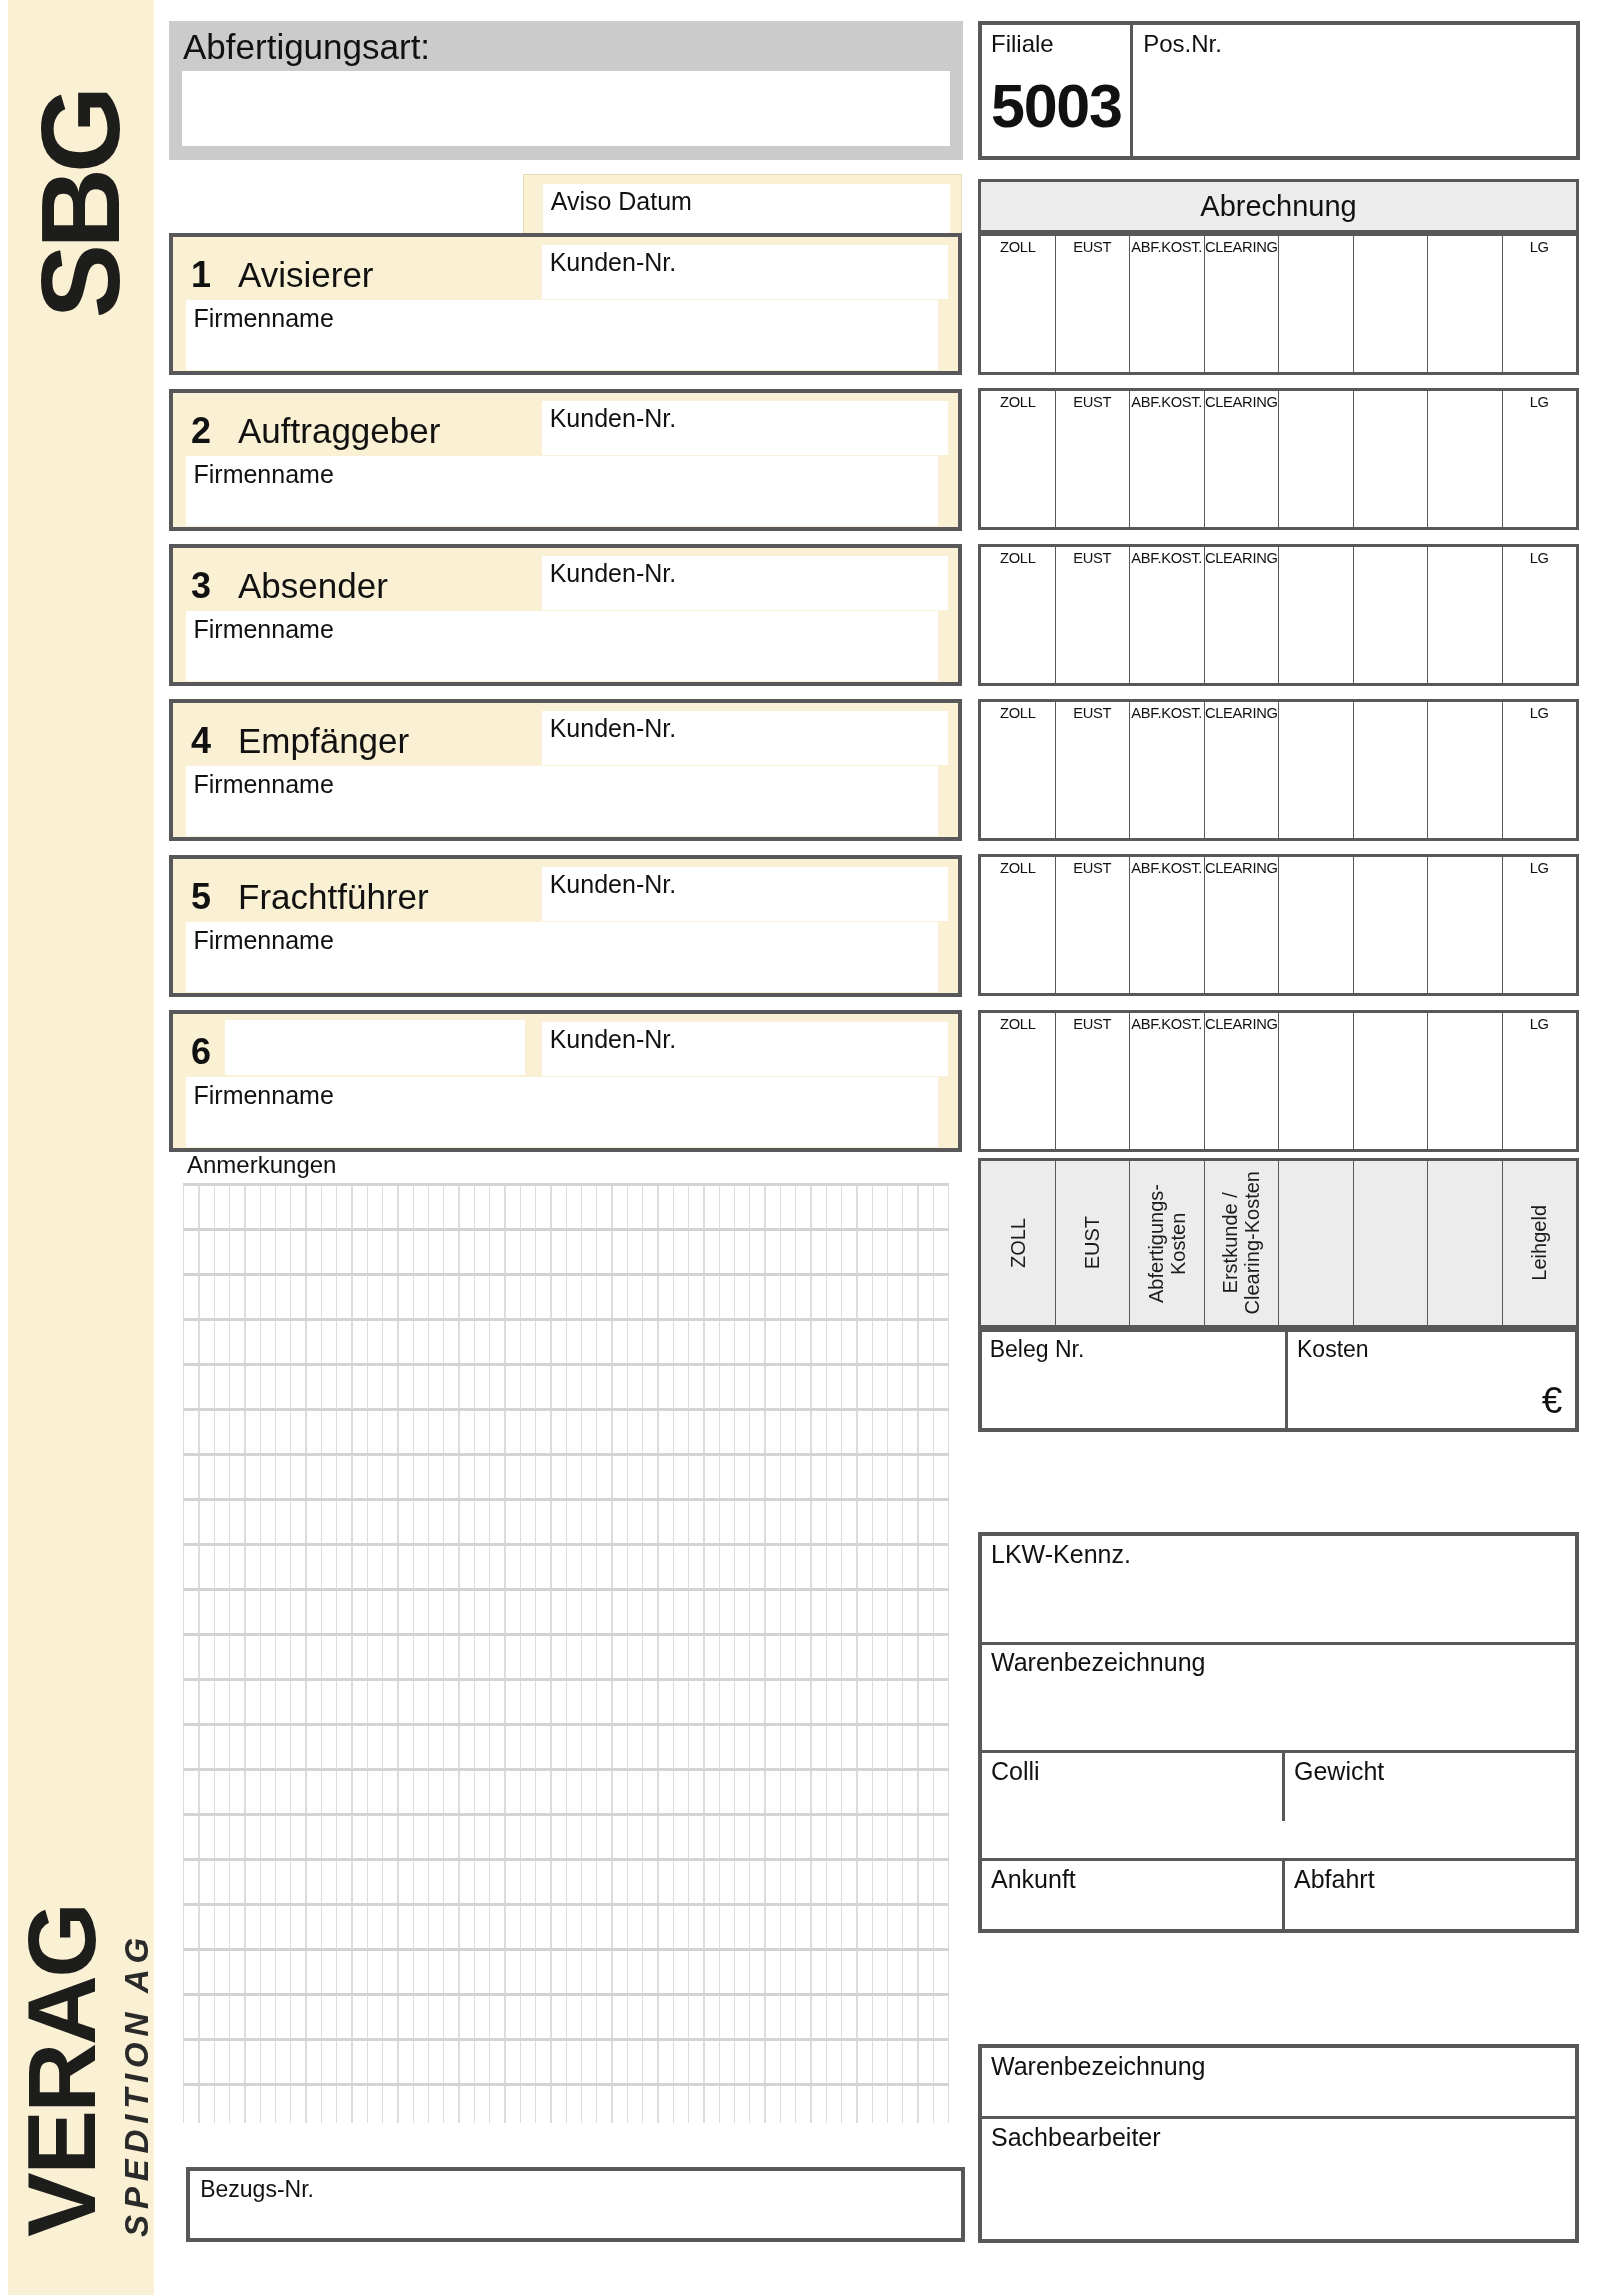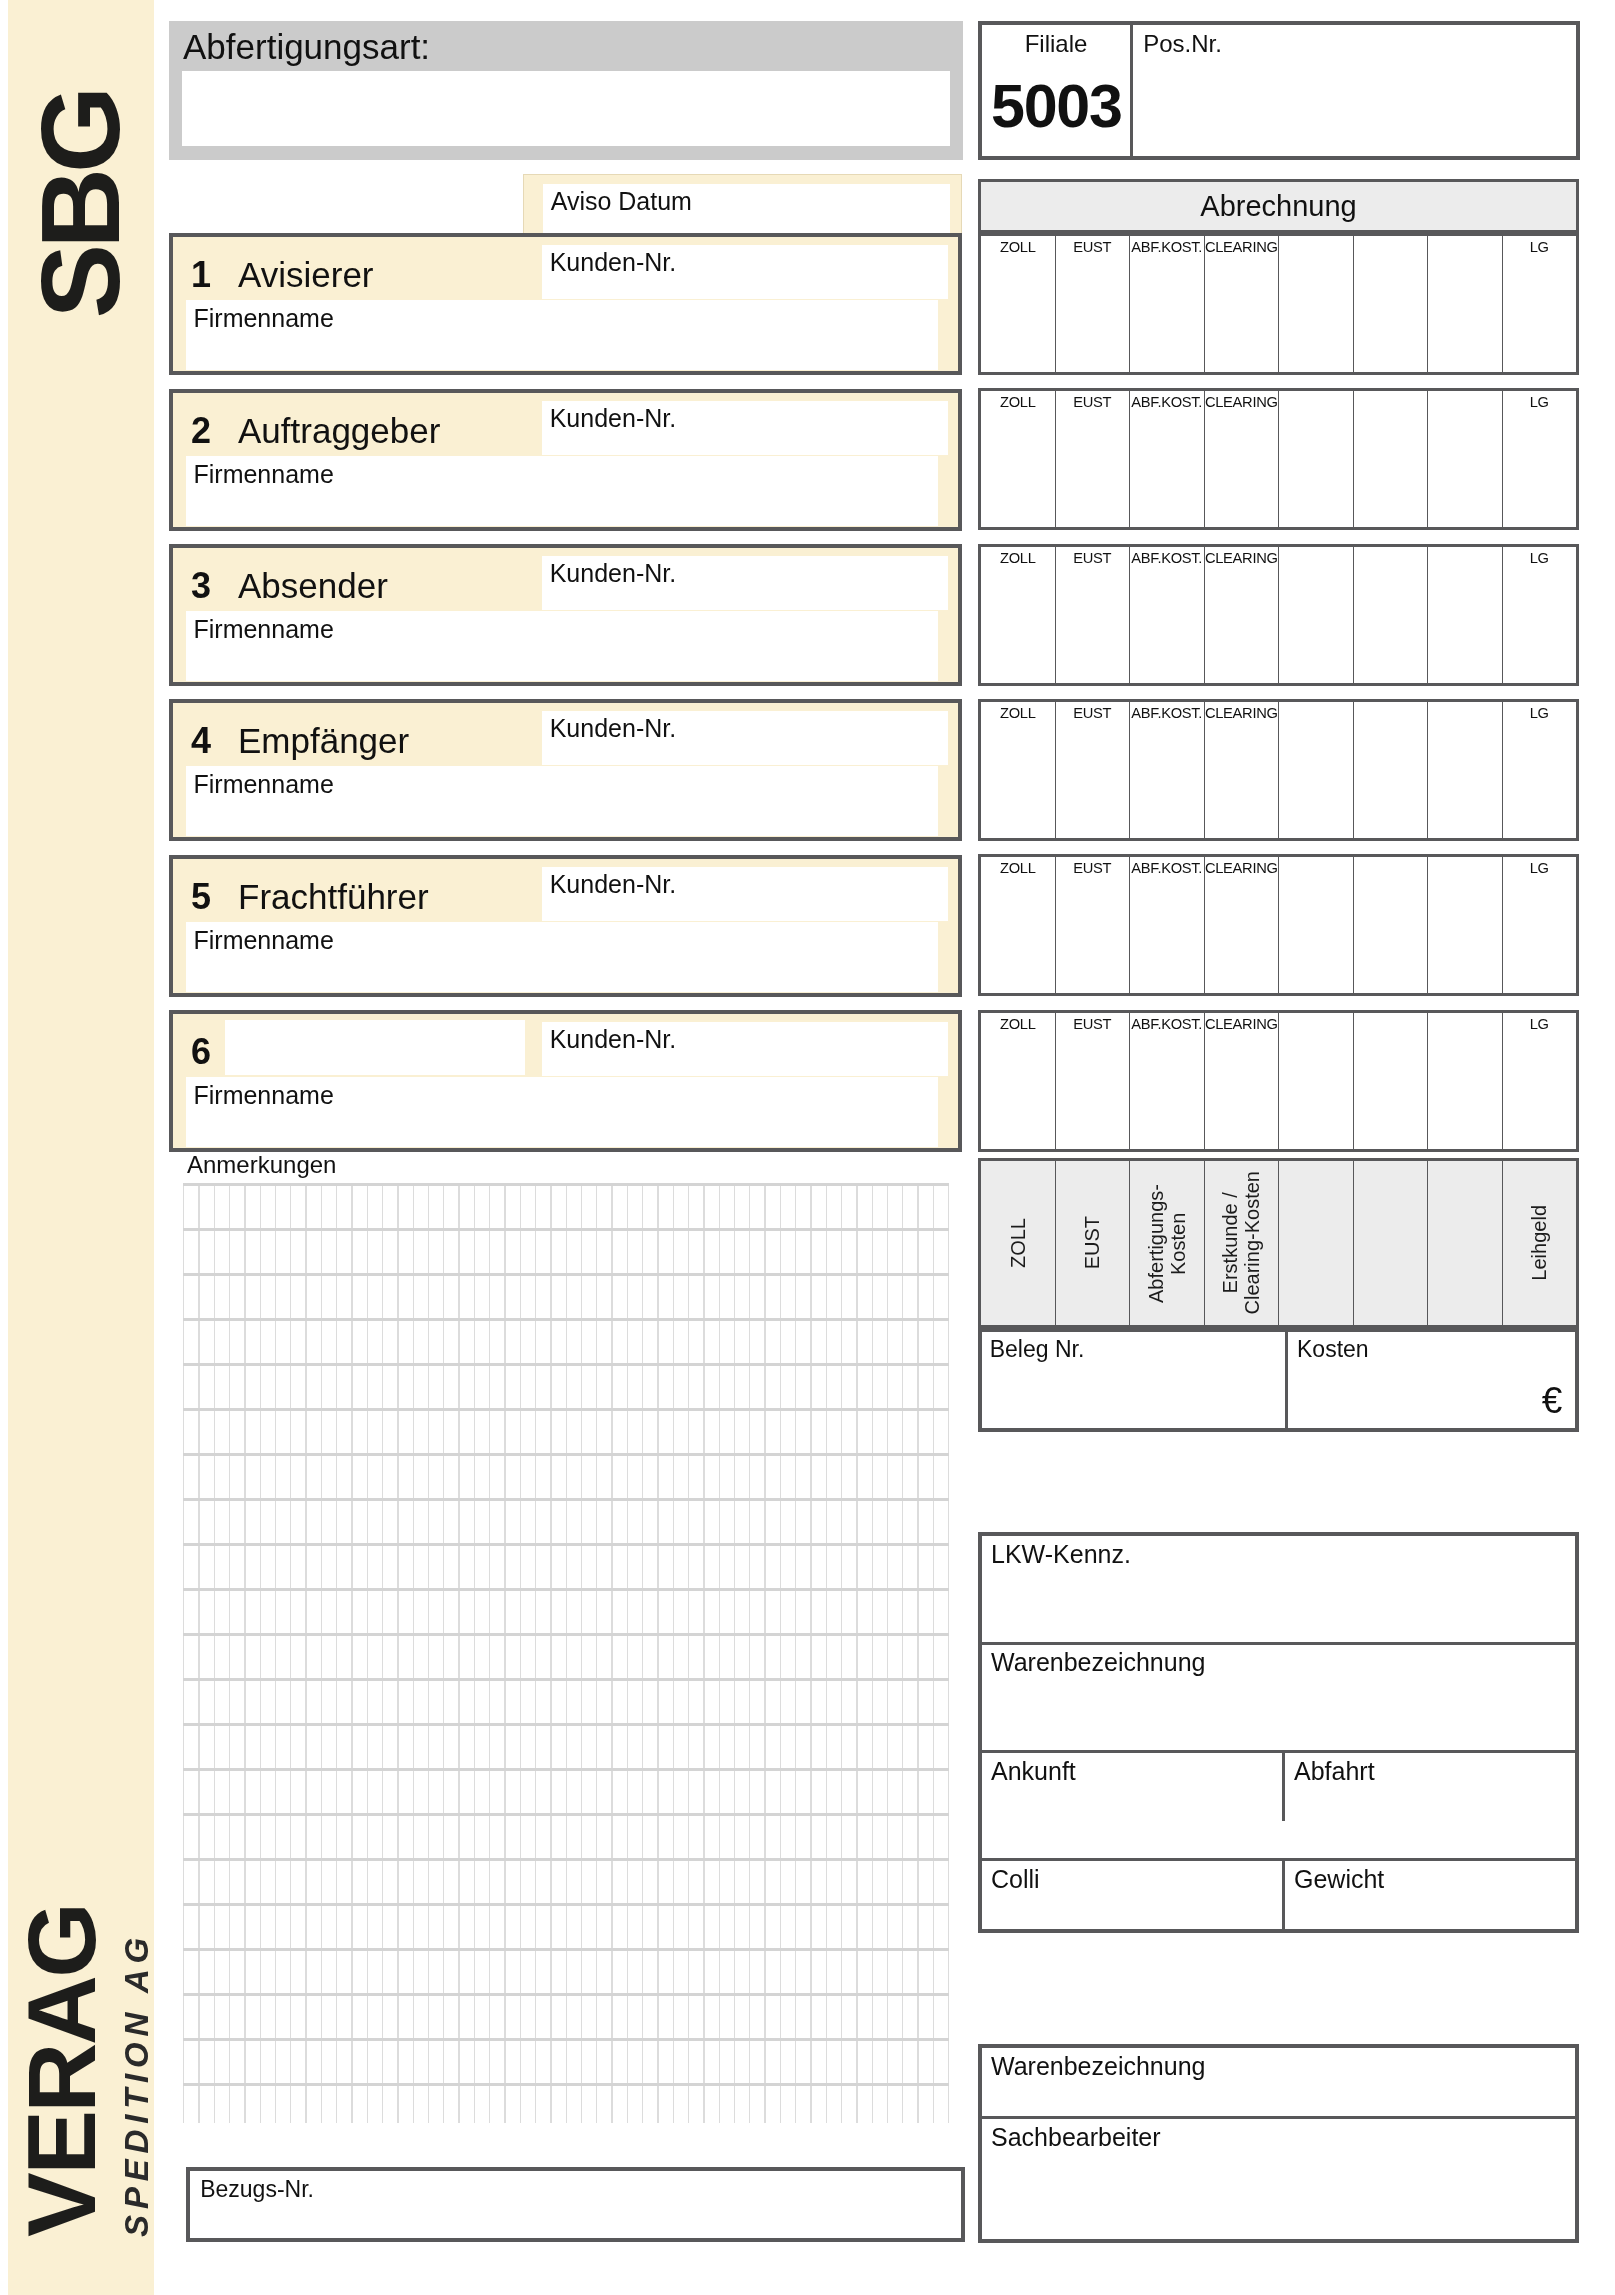--- a/index.html
+++ b/index.html
@@ -18,21 +18,21 @@
   .verag-main{font-size:97px;font-weight:900;letter-spacing:-2.6px;color:#1d1d1b;}
   .verag-sub{font-size:33px;font-weight:700;font-style:italic;letter-spacing:5.8px;color:#2a2a2a;padding-bottom:27px;}
 
   
   .abf-header{left:169px;top:21px;width:794px;height:139px;background:#CBCBCB;}
   .abf-label{position:absolute;left:14px;top:6.4px;font-size:35px;color:#111;}
   .abf-input{position:absolute;left:12.8px;top:50px;width:768px;height:75px;background:#ffffff;}
 
   .box{border:4.5px solid #58585A;background:#ffffff;}
   .topright{left:978px;top:21px;width:602px;height:139px;display:flex;}
-  .filiale-cell{width:151px;border-right:3.2px solid #58585A;box-sizing:border-box;padding:5.1px 9px;text-align:center;}
+  .filiale-cell{width:151px;border-right:3.2px solid #58585A;box-sizing:border-box;padding:5.1px 9px;}
   .posnr-cell{flex:1;padding:5.1px 10.2px;box-sizing:border-box;}
   .small-lbl{font-size:24px;color:#111;}
   .filiale-value{font-size:61px;font-weight:700;margin-top:12.8px;letter-spacing:-1.3px;}
 
   
   .ab-band{left:978px;top:179px;width:601px;height:54px;background:#ECECEC;border:3.8px solid #58585A;
            display:flex;align-items:center;justify-content:center;font-size:29px;}
   .ab-rows{left:978px;top:233px;width:601px;height:919px;}
   .ab-row{position:absolute;left:0;width:601px;height:142px;background:#fff;border:3.8px solid #58585A;display:flex;box-sizing:border-box;}
   .ab-cell{flex:1;border-left:1.9px solid #58585A;display:flex;justify-content:center;align-items:flex-start;}
@@ -359,32 +359,32 @@
 
 <div class="abs box lkw-group">
   <div class="lkw-row lkw-r1">
     <span class="field-lbl">LKW-Kennz.</span>
   </div>
   <div class="lkw-row lkw-r2">
     <span class="field-lbl">Warenbezeichnung</span>
   </div>
   <div class="lkw-split">
     <div class="split-l">
+      <span class="field-lbl">Colli</span>
+    </div>
+    <div class="split-r">
+      <span class="field-lbl">Gewicht</span>
+    </div>
+  </div>
+  <div class="lkw-split">
+    <div class="split-l">
       <span class="field-lbl">Ankunft</span>
     </div>
     <div class="split-r">
       <span class="field-lbl">Abfahrt</span>
-    </div>
-  </div>
-  <div class="lkw-split">
-    <div class="split-l">
-      <span class="field-lbl">Colli</span>
-    </div>
-    <div class="split-r">
-      <span class="field-lbl">Gewicht</span>
     </div>
   </div>
 </div>
 
 <div class="abs box proc-group">
   <div class="proc-r1">
     <span class="field-lbl">Warenbezeichnung</span>
   </div>
   <div class="proc-r2">
     <span class="field-lbl">Sachbearbeiter</span>

